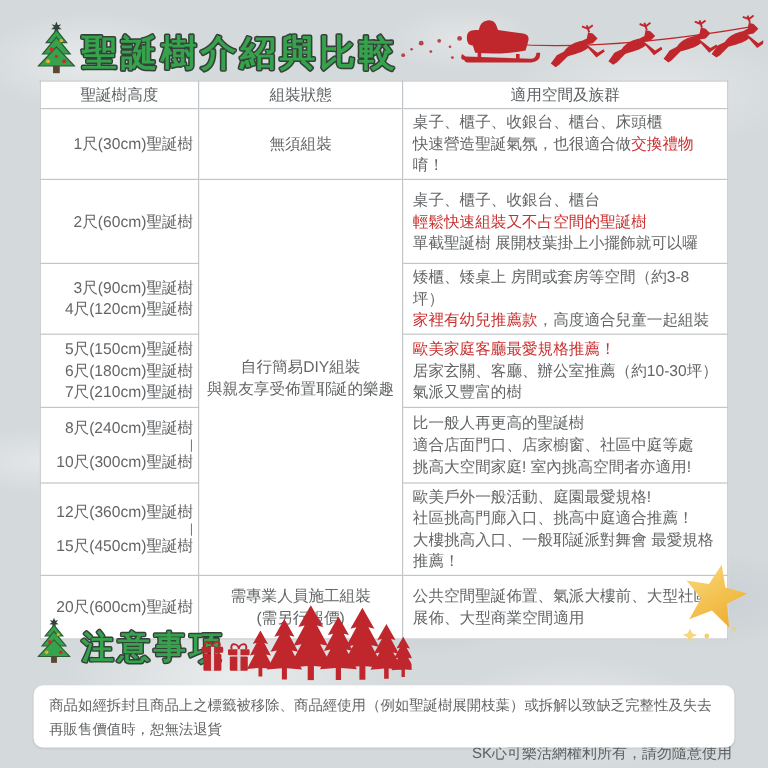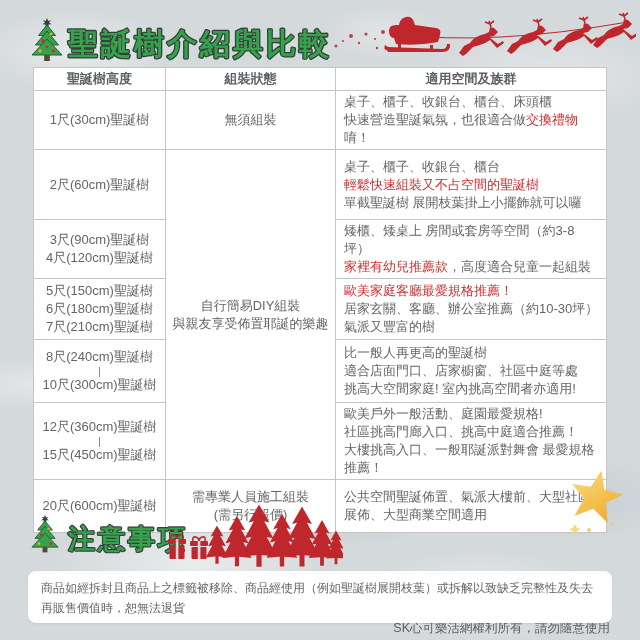--- a/index.html
+++ b/index.html
@@ -33,23 +33,23 @@
     border-collapse:collapse;table-layout:fixed;
     background:#ffffff;
     font-size:13px;color:#636567;
   }
   #spec-table th,#spec-table td{
     border:1px solid #c2c6c8;
     padding:2px 4px;
     vertical-align:middle;
     line-height:18px;
   }
-  #spec-table th{font-weight:bold;color:#5d5f61;text-align:center;}
+  #spec-table th{font-weight:normal;color:#5d5f61;text-align:center;}
   #spec-table thead tr{height:20px;}
-  #spec-table td.c1{text-align:center;}
+  #spec-table td.c1{text-align:right;}
   #spec-table td.c2{text-align:center;}
   #spec-table td.c3{text-align:left;padding-left:8px;padding-right:6px;}
   #spec-table tbody tr:nth-child(1){height:46px;}
   #spec-table tbody tr:nth-child(2){height:70px;}
   #spec-table tbody tr:nth-child(3){height:45px;margin-left:24px;}
   #spec-table tbody tr:nth-child(4){height:61px;}
   #spec-table tbody tr:nth-child(5){height:63px;margin-top:20px;}
   #spec-table tbody tr:nth-child(6){height:75px;}
   #spec-table tbody tr:nth-child(7){height:53px;margin-left:25px;}
   .red{color:#c9302f;text-align:right;}

